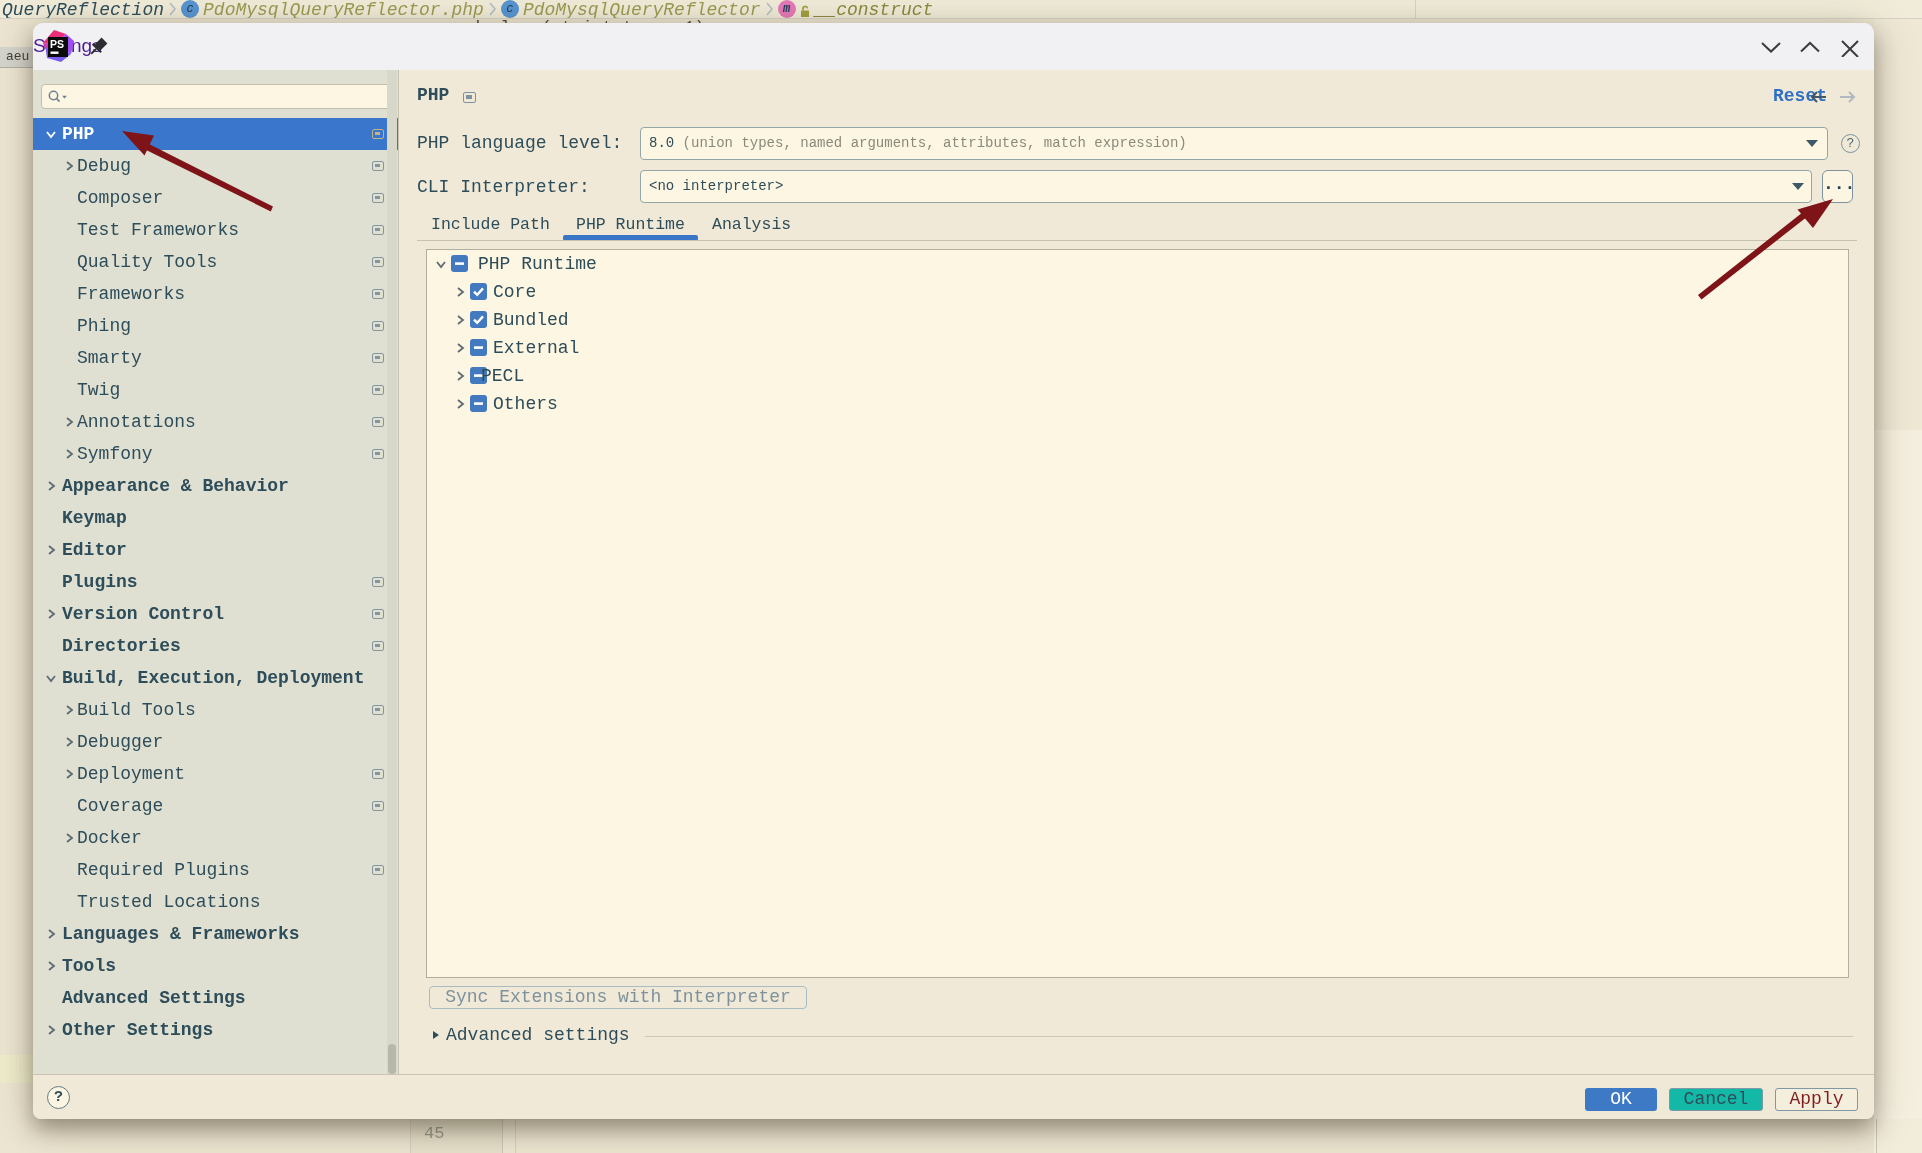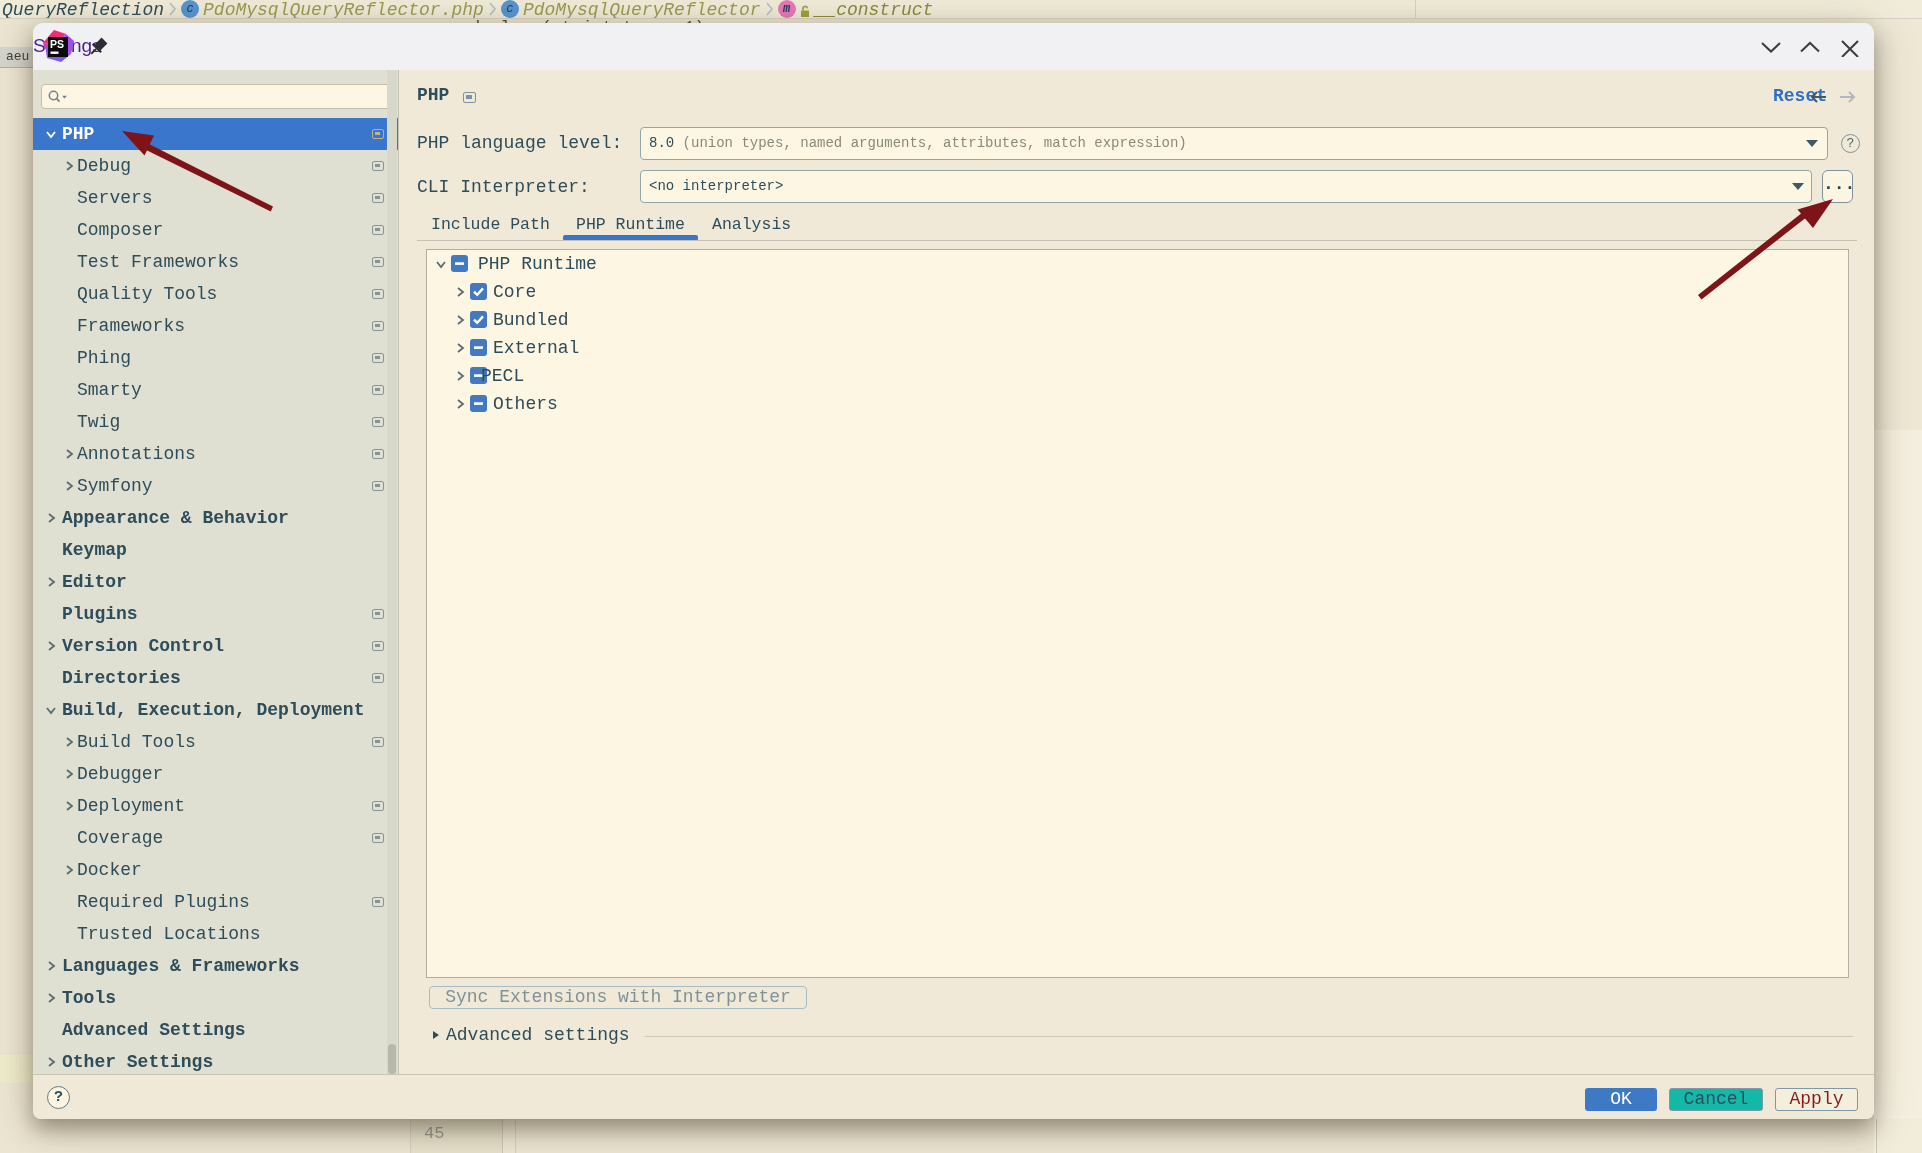--- a/index.html
+++ b/index.html
@@ -148,24 +148,20 @@
           <span class="scr"></span>
         </div>
 <div class="row">
           <svg class="chev c1" viewBox="0 0 14 14">
             <path d="M5 3 L10 7 L5 11" fill="none" stroke="#5c6a72" stroke-width="1.8"></path>
           </svg>
           <span class="t1">Debug</span>
           <span class="scr"></span>
         </div>
 <div class="row">
-          <span class="t1">Servers</span>
-          <span class="scr"></span>
-        </div>
-<div class="row">
           <span class="t1">Composer</span>
           <span class="scr"></span>
         </div>
 <div class="row">
           <span class="t1">Test Frameworks</span>
           <span class="scr"></span>
         </div>
 <div class="row">
           <span class="t1">Quality Tools</span>
           <span class="scr"></span>

